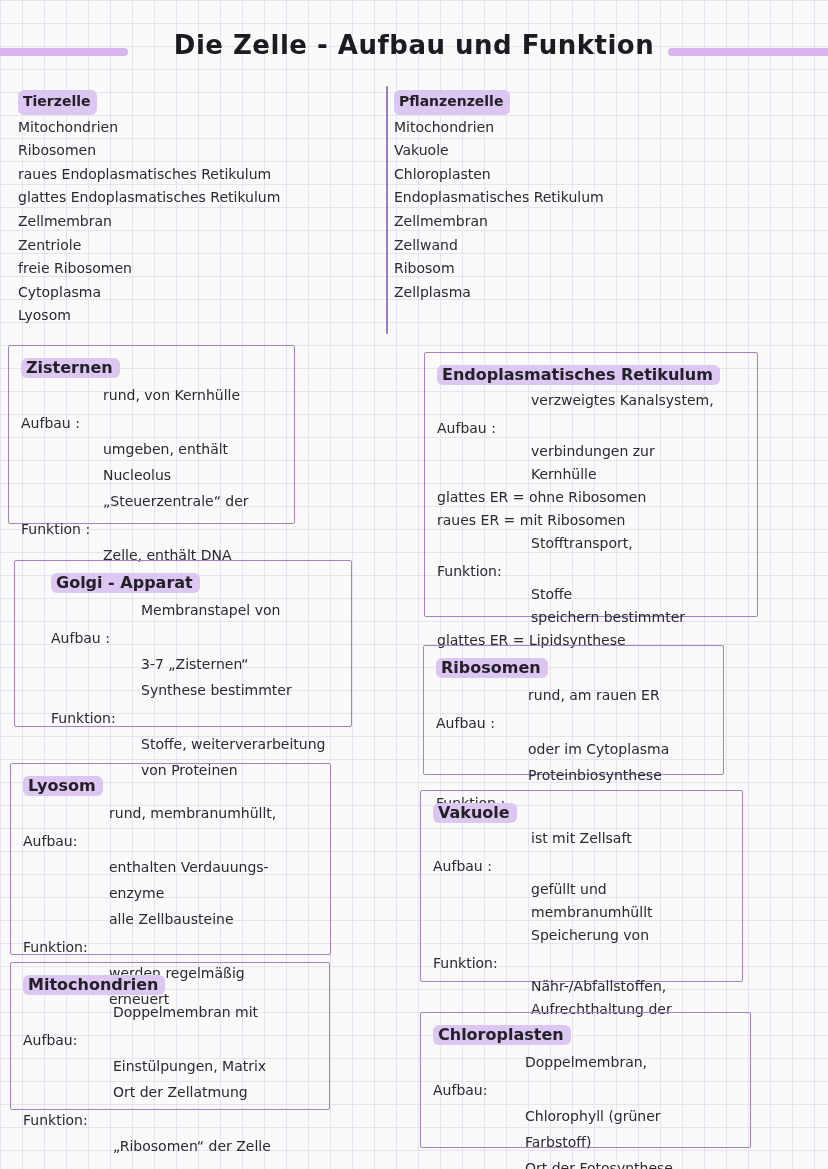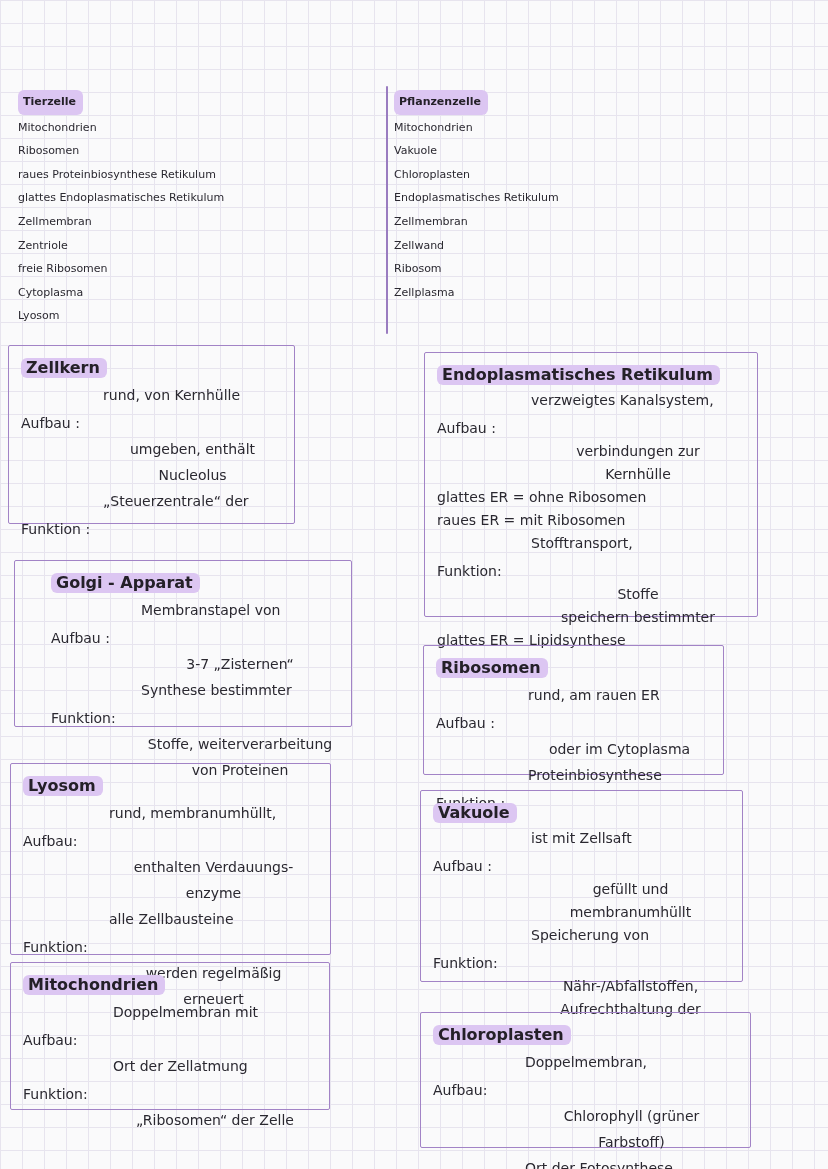--- a/index.html
+++ b/index.html
@@ -24,21 +24,21 @@
     color:#1d1b22;
   }
   .rule{
     position:absolute;top:18px;height:8px;border-radius:5px;
     background:#d9b5f0;
   }
   .rule.left{left:-6px;width:134px;}
   .rule.right{left:668px;width:166px;}
   
   .cell-list{position:absolute;list-style:none;margin:0;padding:0;}
-  .cell-list li{line-height:23.6px;font-size:11px;white-space:nowrap;}
+  .cell-list li{line-height:23.6px;font-size:14px;white-space:nowrap;}
   .cell-list li.head{margin-bottom:1px;}
   .hl{
     display:inline-block;background:#dcc6f2;border-radius:6px;
     padding:0 7px 1px 5px;font-weight:bold;color:#242028;
   }
   .list-tier{left:18px;top:90px;}
   .list-pflanze{left:394px;top:90px;}
   .divider{
     position:absolute;left:386px;top:86px;width:2px;height:248px;
     background:#9a7cc0;border-radius:2px;
@@ -46,42 +46,47 @@
   
   .card{
     position:absolute;
     border:1.6px solid #a283c6;border-radius:2px;
     padding:12px 12px 0 12px;box-sizing:border-box;
   }
   .card h3{margin:0 0 4px 0;font-size:16px;}
   .card .line{display:flex;font-size:14px;line-height:26px;white-space:nowrap;}
   .card.tight .line{line-height:23px;}
   .card .lbl{flex:0 0 var(--lw);margin-top:28px;}
-  .card .line.ind{padding-left:var(--lw);justify-content:center;}
+  .card .line.ind{padding-left:var(--lw);}
   .card .txt{flex:0 1 auto;}
   #card-zellkern{left:8px;  top:345px;width:287px;height:179px;--lw:82px;}
   #card-golgi   {left:14px; top:560px;width:338px;height:167px;padding-left:36px;--lw:90px;}
   #card-lyosom  {left:10px; top:763px;width:321px;height:192px;--lw:86px;}
   #card-mito    {left:10px; top:962px;width:320px;height:148px;--lw:90px;}
   #card-er      {left:424px;top:352px;width:334px;height:265px;--lw:94px;}
   #card-ribo    {left:423px;top:645px;width:301px;height:130px;--lw:92px;}
   #card-vakuole {left:420px;top:790px;width:323px;height:192px;--lw:98px;}
   #card-chloro  {left:420px;top:1012px;width:331px;height:136px;--lw:92px;}
 </style>
 </head>
 <body>
 
 <div class="page">
 
+  <div class="title-row">
+    <div class="rule left"></div>
+    <div class="title">Die Zelle - Aufbau und Funktion</div>
+    <div class="rule right"></div>
+  </div>
 
   <ul class="cell-list list-tier">
     <li class="head"><span class="hl">Tierzelle</span></li>
     <li>Mitochondrien</li>
     <li>Ribosomen</li>
-    <li>raues Proteinbiosynthese Retikulum</li>
+    <li>raues Endoplasmatisches Retikulum</li>
     <li>glattes Endoplasmatisches Retikulum</li>
     <li>Zellmembran</li>
     <li>Zentriole</li>
     <li>freie Ribosomen</li>
     <li>Cytoplasma</li>
     <li>Lyosom</li>
   </ul>
 
   <div class="divider"></div>
 
@@ -91,35 +96,38 @@
     <li>Vakuole</li>
     <li>Chloroplasten</li>
     <li>Endoplasmatisches Retikulum</li>
     <li>Zellmembran</li>
     <li>Zellwand</li>
     <li>Ribosom</li>
     <li>Zellplasma</li>
   </ul>
 
   <section class="card" id="card-zellkern">
-    <h3><span class="hl">Zellkern</span></h3>
+    <h3><span class="hl">Zisternen</span></h3>
     <div class="line">
         <span class="lbl">Aufbau :</span>
         <span class="txt">rund, von Kernhülle</span>
       </div>
     <div class="line ind">
         <span class="txt">umgeben, enthält</span>
       </div>
     <div class="line ind">
         <span class="txt">Nucleolus</span>
       </div>
     <div class="line">
         <span class="lbl">Funktion :</span>
         <span class="txt">„Steuerzentrale“ der</span>
       </div>
+    <div class="line ind">
+        <span class="txt">Zelle, enthält DNA</span>
+      </div>
   </section>
 
   <section class="card" id="card-golgi">
     <h3><span class="hl">Golgi - Apparat</span></h3>
     <div class="line">
         <span class="lbl">Aufbau :</span>
         <span class="txt">Membranstapel von</span>
       </div>
     <div class="line ind">
         <span class="txt">3-7 „Zisternen“</span>
@@ -159,20 +167,23 @@
         <span class="txt">erneuert</span>
       </div>
   </section>
 
   <section class="card" id="card-mito">
     <h3><span class="hl">Mitochondrien</span></h3>
     <div class="line">
         <span class="lbl">Aufbau:</span>
         <span class="txt">Doppelmembran mit</span>
       </div>
+    <div class="line ind">
+        <span class="txt">Einstülpungen, Matrix</span>
+      </div>
     <div class="line">
         <span class="lbl">Funktion:</span>
         <span class="txt">Ort der Zellatmung</span>
       </div>
     <div class="line ind">
         <span class="txt">„Ribosomen“ der Zelle</span>
       </div>
   </section>
 
   <section class="card tight" id="card-er">

